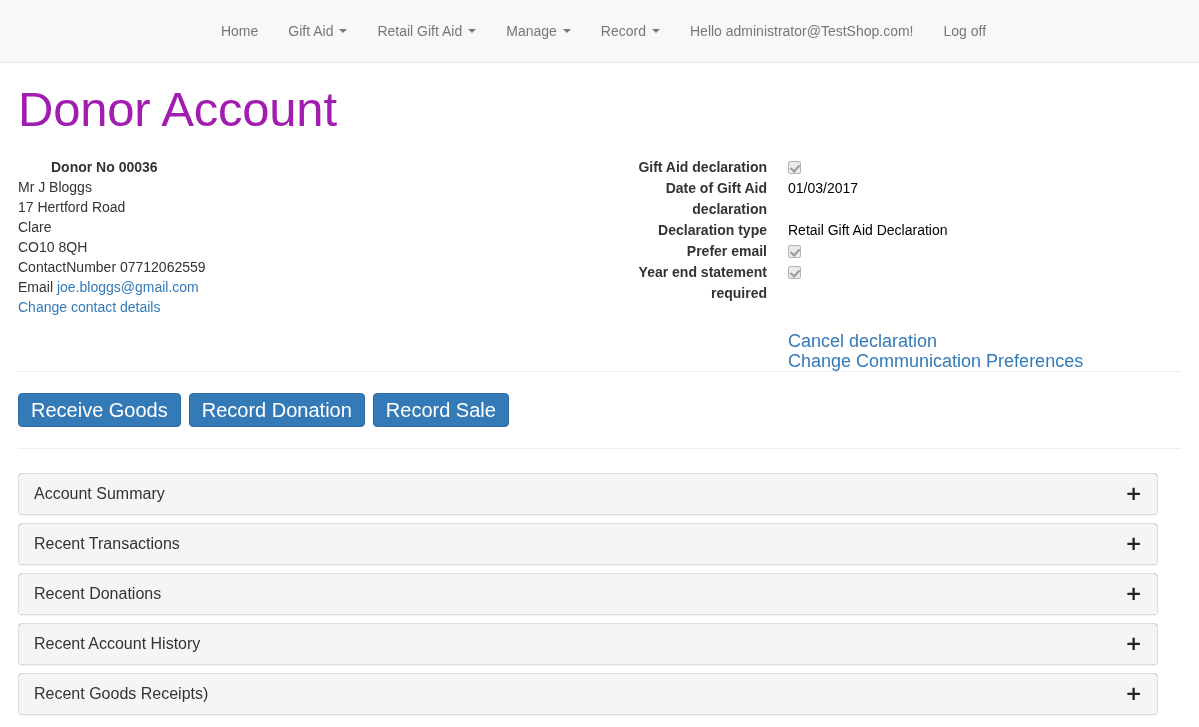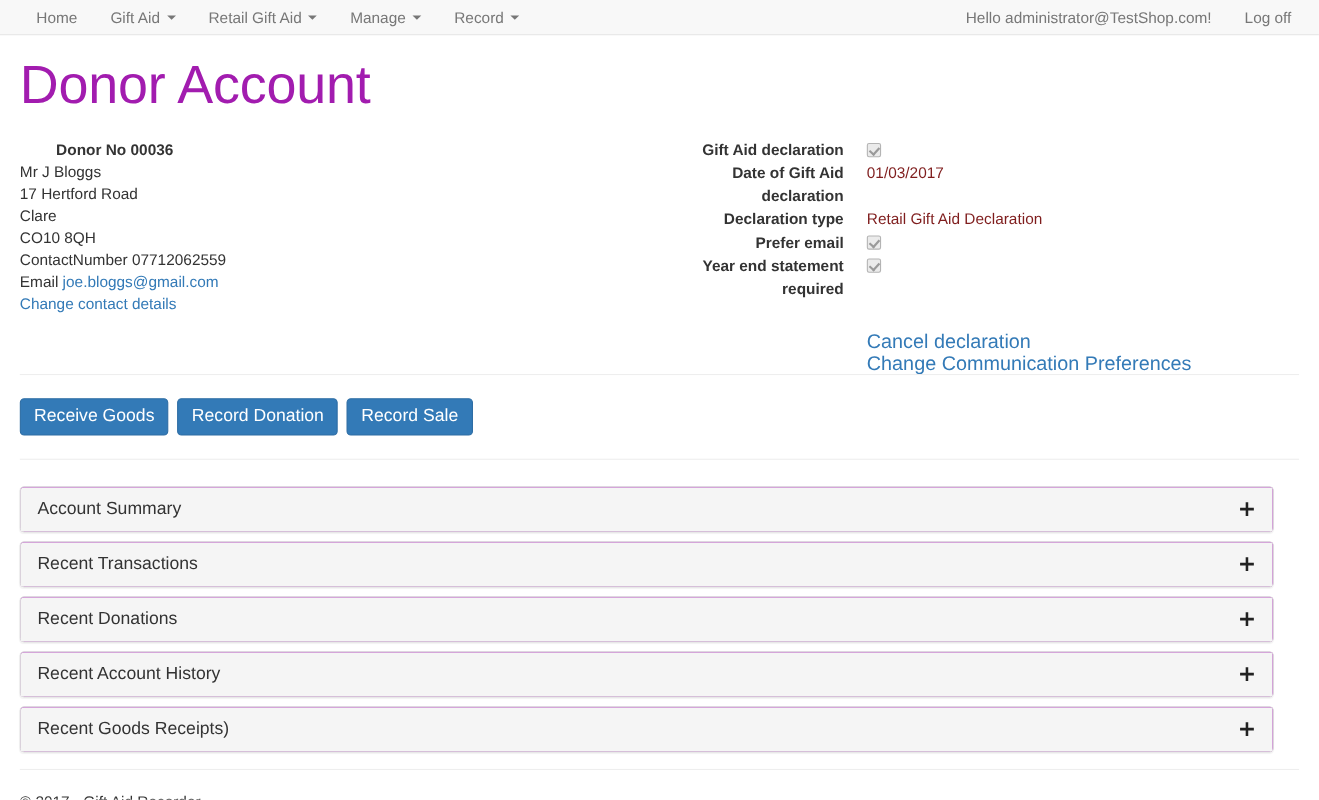--- a/index.html
+++ b/index.html
@@ -11,26 +11,26 @@
     height: 727px;
     background: #ffffff;
     font-family: "Liberation Sans", sans-serif;
     font-size: 14px;
     color: #333333;
     overflow: hidden;
   }
 
   
   .navbar {
-    height: 32px;
+    height: 63px;
     background: #f8f8f8;
     border-bottom: 1px solid #e7e7e7;
     display: flex;
     align-items: stretch;
-    justify-content: space-between;
+    justify-content: center;
     padding: 0;
   }
   .nav-left, .nav-right {
     display: flex;
     align-items: stretch;
   }
   .nav-left { margin-left: 18px; }
   .nav-right { margin-right: 10px; }
   .nav-item {
     display: flex;
@@ -117,21 +117,21 @@
     font-size: 14px;
     line-height: 21px;
     color: #333333;
     overflow-wrap: break-word;
     padding-right: 0;
   }
   .dl-def {
     margin-left: 21px;
     font-size: 14px;
     line-height: 21px;
-    color: #7f1d1d;
+    color: #000000;
     flex: 1;
   }
 
   
   .chk {
     display: inline-block;
     width: 13px;
     height: 13px;
     border: 1px solid #b4b4b4;
     background: #ebebeb;
@@ -174,21 +174,21 @@
   
   .btn-row {
     margin: 21px 0 21px 0;
     display: flex;
     gap: 8px;
   }
   .btn {
     background: #337ab7;
     border: 1px solid #2e6da4;
     color: #ffffff;
-    font-size: 16px;
+    font-size: 20px;
     line-height: 20px;
     padding: 6px 12px;
     border-radius: 4px;
     cursor: pointer;
     font-family: "Liberation Sans", sans-serif;
     white-space: nowrap;
   }
 
   
   .panel-group { margin-top: 24px; }

